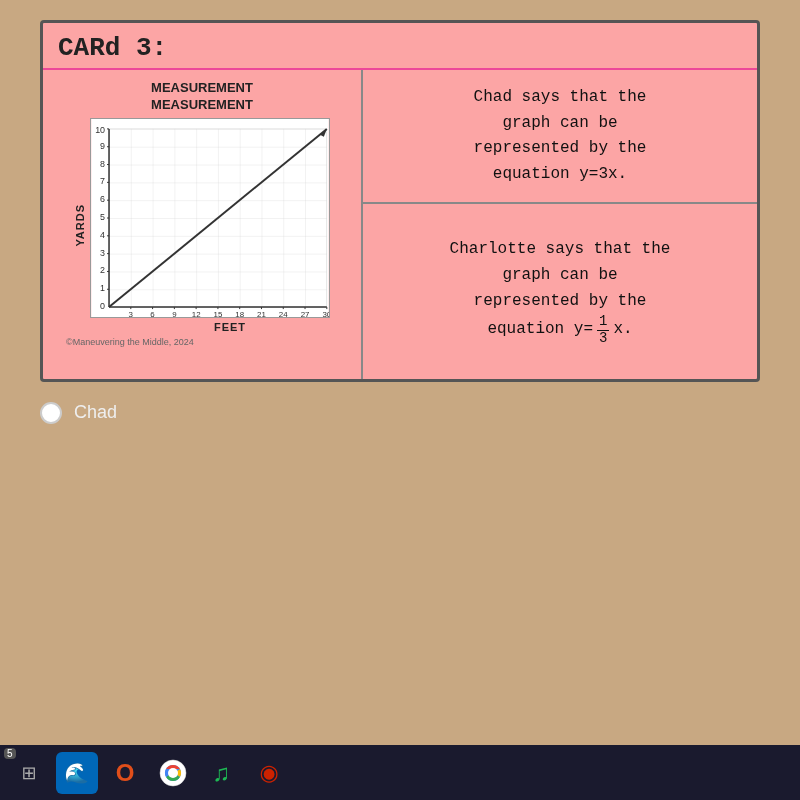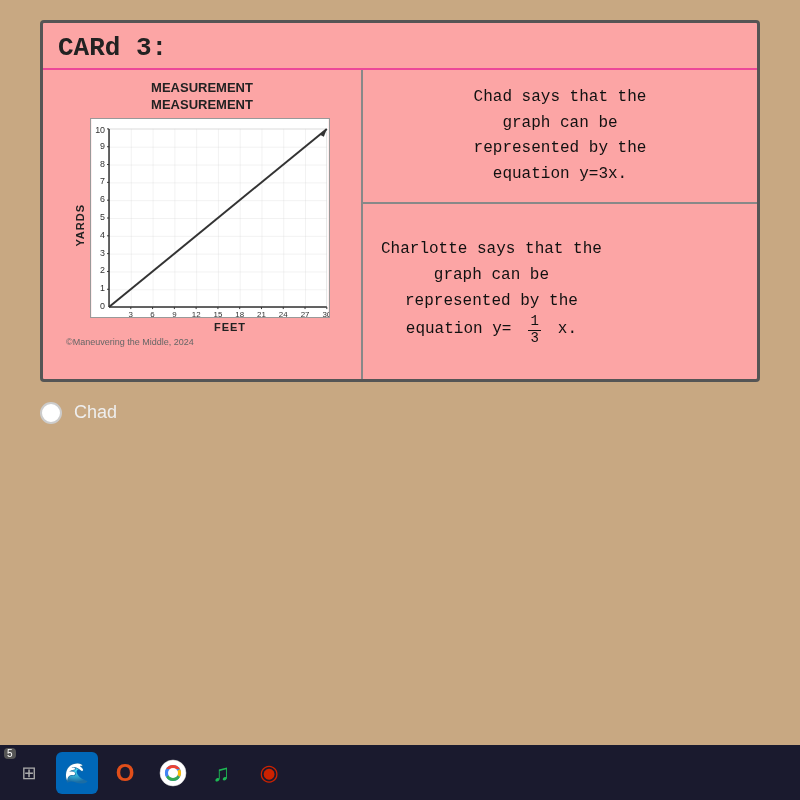--- a/index.html
+++ b/index.html
@@ -121,20 +121,21 @@
 
     .right-bottom {
       padding: 33px 18px;
       text-align: center;
       font-size: 16px;
       color: #111;
       line-height: 1.6;
       flex: 1;
       display: flex;
       align-items: center;
+      justify-content: center;
       border-radius: 27px;
     }
 
     .right-top-text, .right-bottom-text {
       display: flex;
       flex-direction: column;
       align-items: center;
       font-family: Liberation Mono, monospace;
     }
 
@@ -328,21 +329,21 @@
             <span>graph can be</span>
             <span>represented by the</span>
             <span>equation y=3x.</span>
           </div>
         </div>
         <div class="right-bottom">
           <div class="right-bottom-text">
             <span>Charlotte says that the</span>
             <span>graph can be</span>
             <span>represented by the</span>
-            <span style="display:flex;align-items:center;gap:15px;">
+            <span style="display:flex;align-items:center;gap:2px;">
               <span>equation y=</span>
               <span class="fraction">
                 <span class="numerator">1</span>
                 <span class="denominator">3</span>
               </span>
               <span>x.</span>
             </span>
           </div>
         </div>
       </div>

